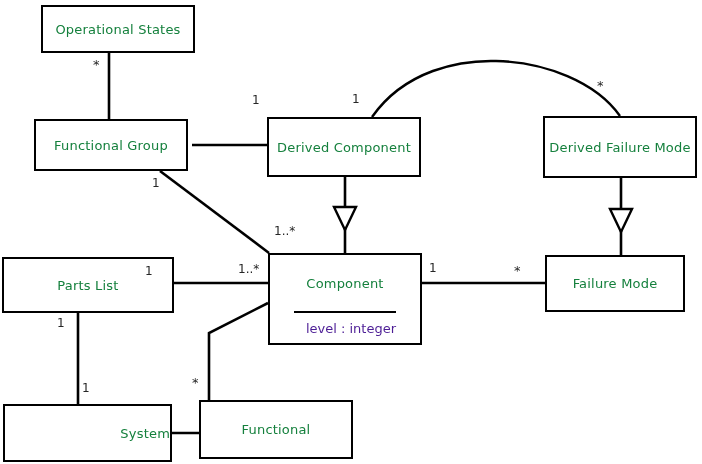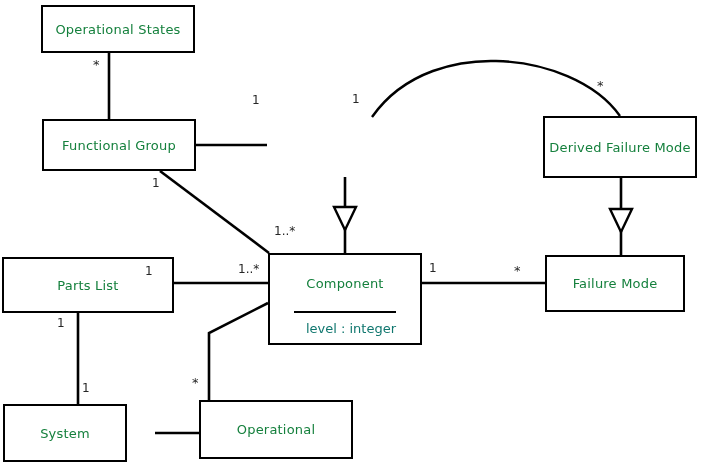--- a/index.html
+++ b/index.html
@@ -41,21 +41,21 @@
     text-align: center;
     letter-spacing: 0.2px;
     white-space: nowrap;
   }
   .uml-attrs {
     border-top: 2px solid #000000;
     display: flex;
     align-items: center;
     padding-left: 12px;
     font-size: 13px;
-    color: #0f766e;
+    color: #4c1d95;
     white-space: nowrap;
   }
   .mult {
     position: absolute;
     font-size: 12px;
     color: #262626;
     white-space: nowrap;
     line-height: 1;
   }
   .mult.star {
@@ -92,48 +92,51 @@
     <polyline points="268,303 209,333 209,400" fill="none" stroke="#000" stroke-width="2.6"></polyline>
 
     <line x1="155" y1="433" x2="199" y2="433" stroke="#000" stroke-width="2.6"></line>
 
   </svg>
 
   <div class="uml-class" style="left:41px; top:5px; width:154px; height:48px;">
     <div class="uml-name">Operational States</div>
   </div>
 
-  <div class="uml-class" style="left:42px; top:119px; width:154px; height:52px;">
+  <div class="uml-class" style="left:34px; top:119px; width:154px; height:52px;">
     <div class="uml-name">Functional Group</div>
   </div>
 
+  <div class="uml-class" style="left:267px; top:117px; width:154px; height:60px;">
+    <div class="uml-name">Derived Component</div>
+  </div>
 
   <div class="uml-class" style="left:543px; top:116px; width:154px; height:62px;">
     <div class="uml-name">Derived Failure Mode</div>
   </div>
 
   <div class="uml-class" style="left:2px; top:257px; width:172px; height:56px;">
     <div class="uml-name">Parts List</div>
   </div>
 
   <div class="uml-class" style="left:268px; top:253px; width:154px; height:92px;align-items:center;">
     <div class="uml-name">Component</div>
     <div class="uml-attrs" style="height:30px;">level : integer</div>
   </div>
 
   <div class="uml-class" style="left:545px; top:255px; width:140px; height:57px;">
     <div class="uml-name">Failure Mode</div>
   </div>
 
-  <div class="uml-class" style="left:3px; top:404px; width:124px; height:58px;">
+  <div class="uml-class" style="left:3px; top:404px; width:169px; height:58px;align-items:flex-end;">
     <div class="uml-name">System</div>
   </div>
 
   <div class="uml-class" style="left:199px; top:400px; width:154px; height:59px;">
-    <div class="uml-name">Operational</div>
+    <div class="uml-name">Functional</div>
   </div>
 
   <div class="mult star" style="left:93px; top:58px;">*</div>
   <div class="mult" style="left:352px; top:93px;">1</div>
   <div class="mult" style="left:152px; top:177px;">1</div>
   <div class="mult" style="left:274px; top:225px;">1..*</div>
   <div class="mult" style="left:252px; top:94px;">1</div>
   <div class="mult star" style="left:597px; top:79px;">*</div>
   <div class="mult" style="left:145px; top:265px;">1</div>
   <div class="mult" style="left:238px; top:263px;">1..*</div>

